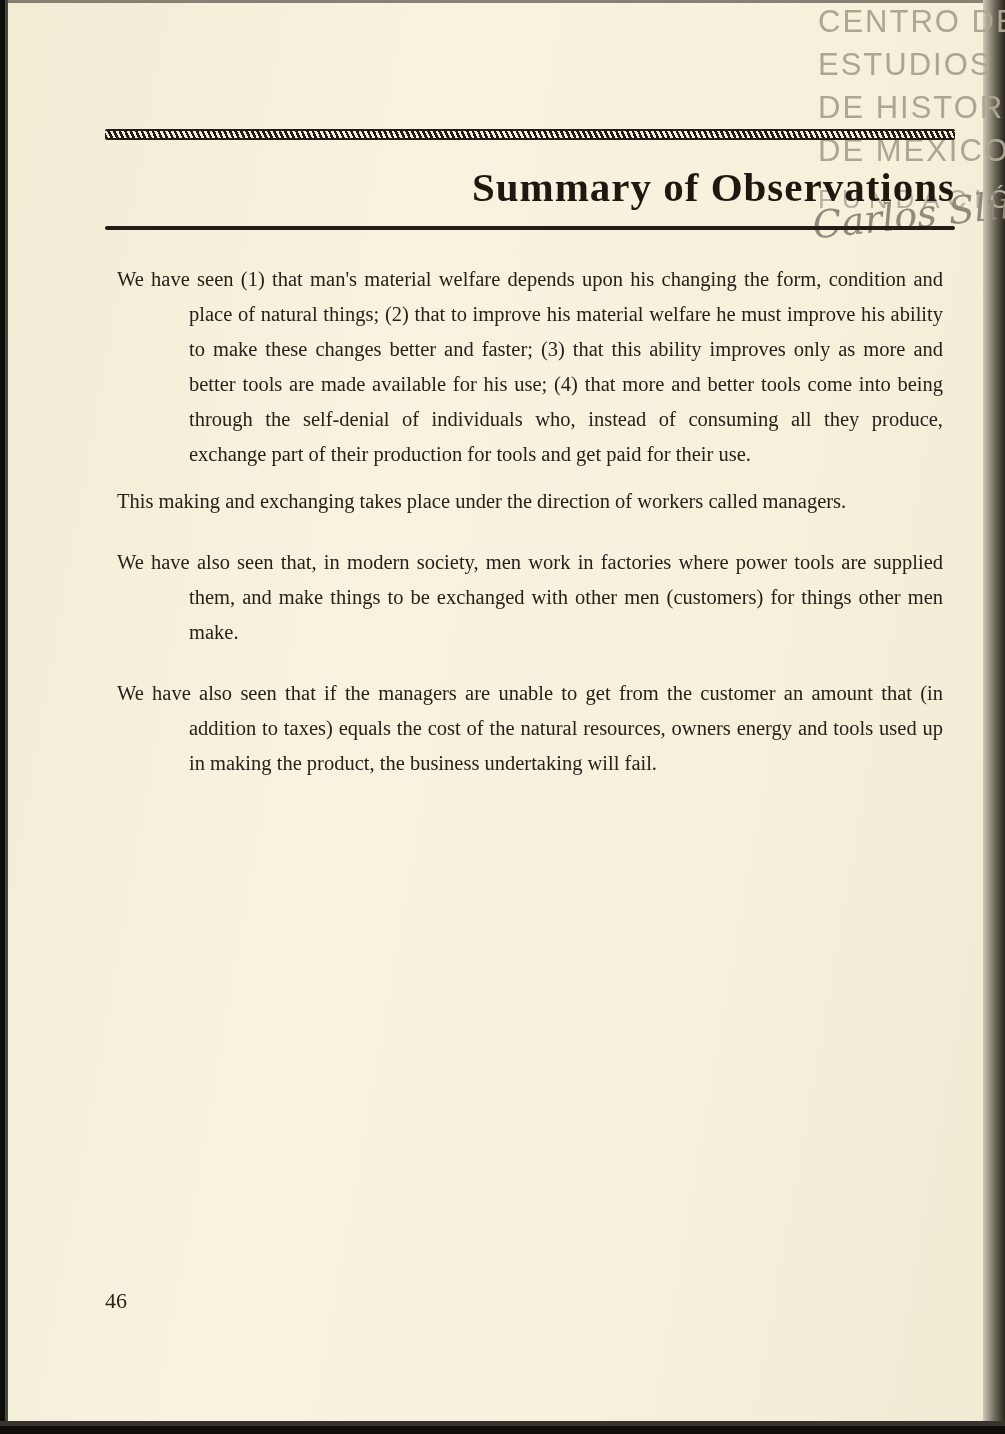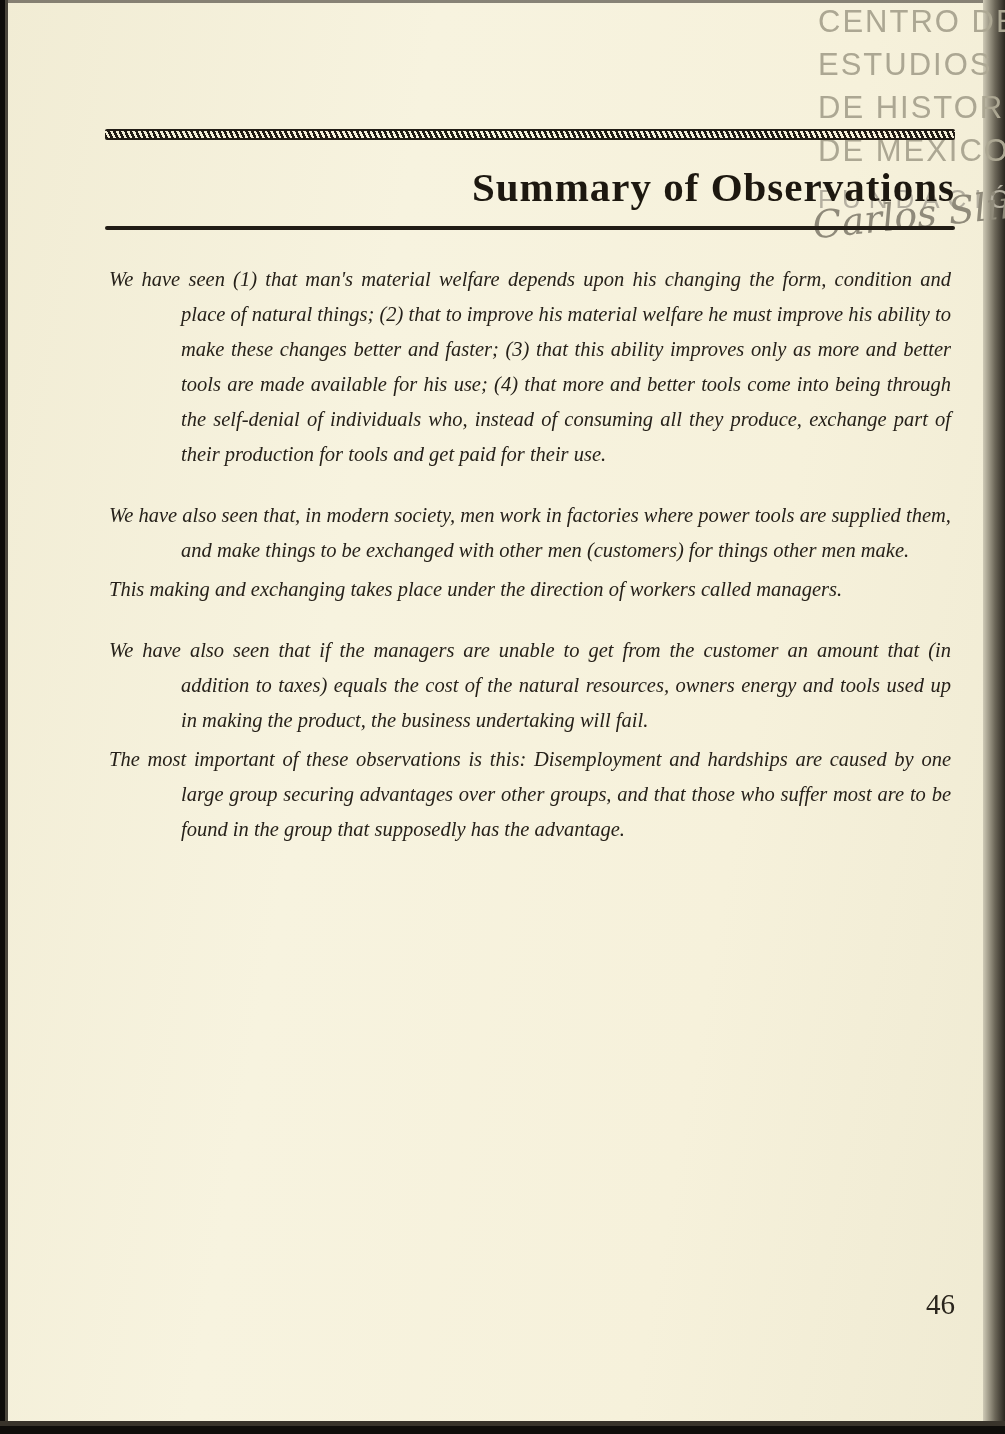--- a/index.html
+++ b/index.html
@@ -97,37 +97,36 @@
   .rule-solid {
     margin-top: 12px;
     height: 4px;
     background: #211c15;
     border-radius: 2px;
   }
   .body-text {
     margin-top: 32px;
   }
   .para {
-    margin: 4px;
+    margin: 12px;
     font-size: 20.5px;
     line-height: 35px;
     text-align: justify;
     padding-left: 72px;
     text-indent: -72px;
     color: #26211a;
-    font-style: italic;
   }
   .para.gap { margin-top: 26px; }
   .page-number {
     position: absolute;
     left: 105px;
     top: 1288px;
     width: 850px;
-    text-align: right;
-    font-size: 29px;
+    text-align: left;
+    font-size: 22px;
     color: #2a251d;
     z-index: 2;
   }
 </style>
 </head>
 <body>
 
 <div id="scan">
 
   <div class="watermark">
@@ -139,24 +138,23 @@
   </div>
   <div class="signature">Carlos Slim</div>
 
   <div class="content">
     <div class="rule-braided"></div>
     <h1 class="page-title">Summary of Observations</h1>
     <div class="rule-solid"></div>
 
     <div class="body-text">
       <p class="para">We have seen (1) that man's material welfare depends upon his changing the form, condition and place of natural things; (2) that to improve his material welfare he must improve his ability to make these changes better and faster; (3) that this ability improves only as more and better tools are made available for his use; (4) that more and better tools come into being through the self-denial of individuals who, instead of consuming all they produce, exchange part of their production for tools and get paid for their use.</p>
+      <p class="para">This making and exchanging takes place under the direction of workers called managers.</p>
       <p class="para gap">We have also seen that, in modern society, men work in factories where power tools are supplied them, and make things to be exchanged with other men (customers) for things other men make.</p>
-      <p class="para">This making and exchanging takes place under the direction of workers called managers.</p>
       <p class="para gap">We have also seen that if the managers are unable to get from the customer an amount that (in addition to taxes) equals the cost of the natural resources, owners energy and tools used up in making the product, the business undertaking will fail.</p>
-      <p class="para">The most important of these observations is this: Disemployment and hardships are caused by one large group securing advantages over other groups, and that those who suffer most are to be found in the group that supposedly has the advantage.</p>
     </div>
   </div>
 
   <div class="page-number">46</div>
 
   <div class="edge-top"></div>
   <div class="edge-left"></div>
   <div class="edge-right"></div>
   <div class="edge-bottom"></div>
 </div>

